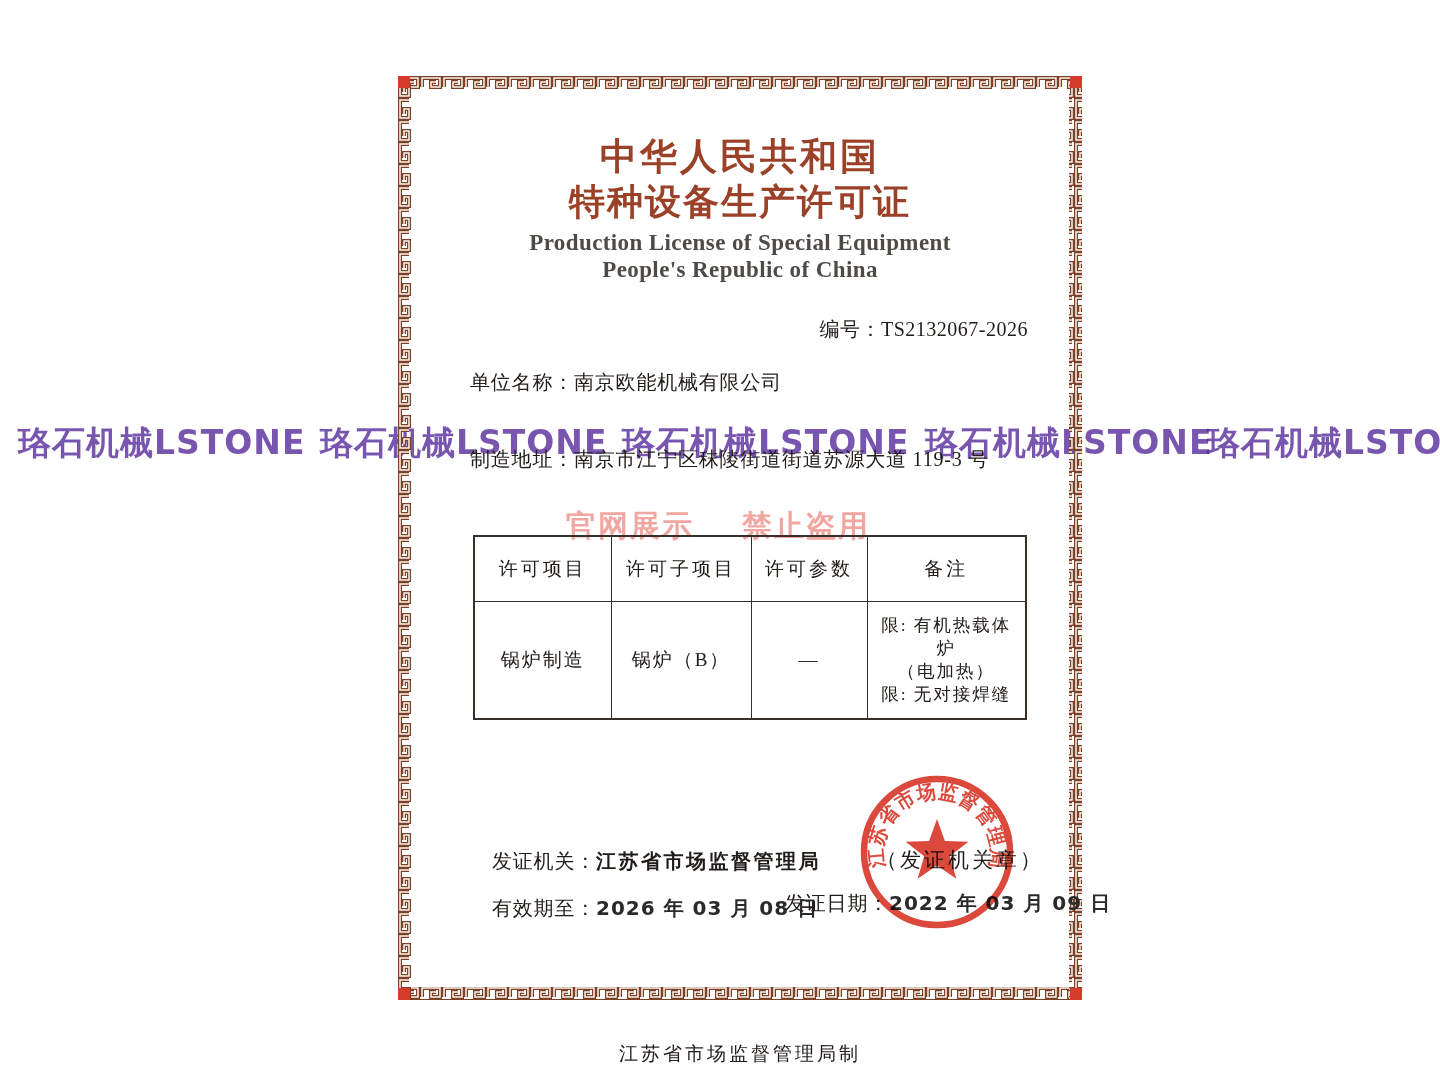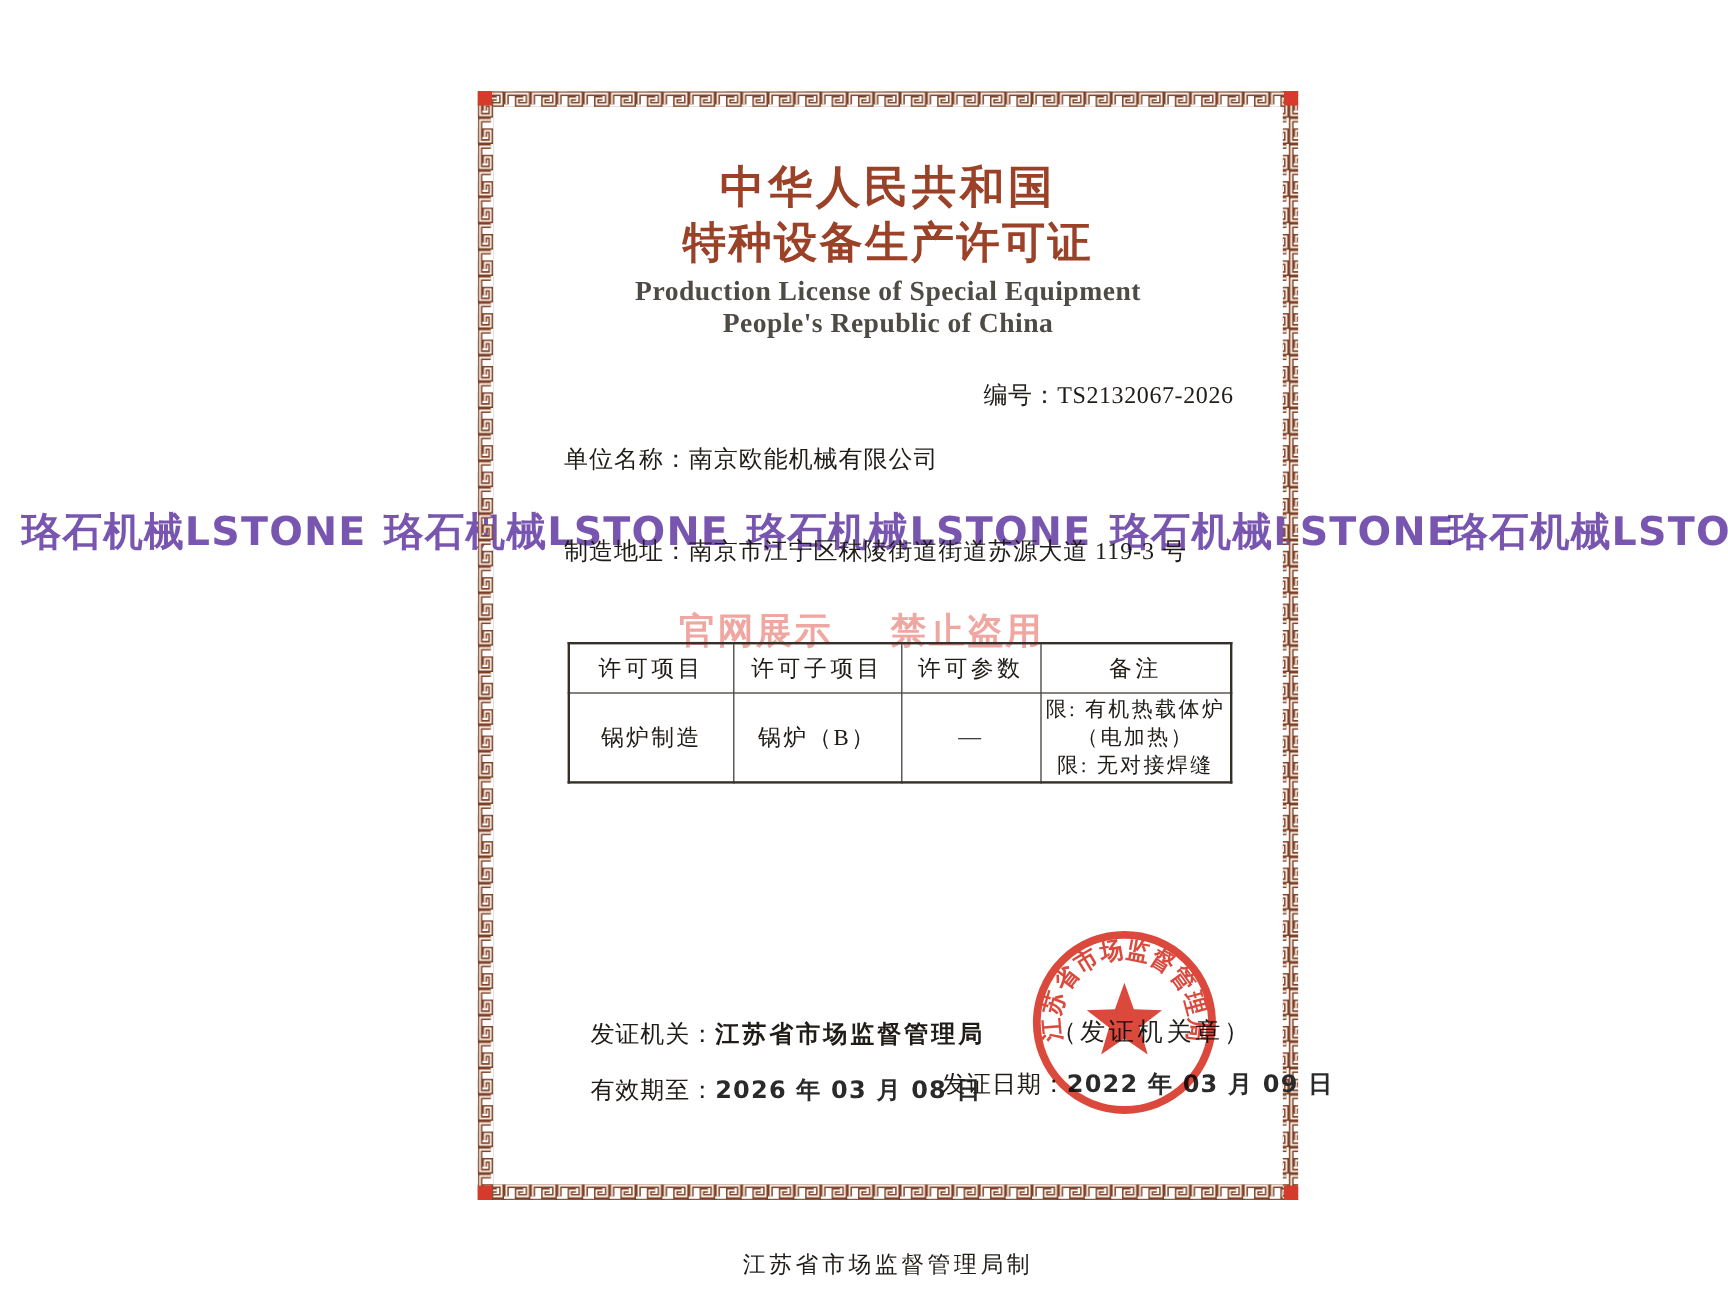--- a/index.html
+++ b/index.html
@@ -38,21 +38,21 @@
   .field{position:absolute;font-size:20px;letter-spacing:.8px;white-space:nowrap;}
   #f-company{left:470px;top:369px;}
   #f-address{left:470px;top:407px;}
   #f-mfg{left:470px;top:446px;}
   #f-approval{left:506px;top:483px;}
   
   .lic-table{
     position:absolute;left:473px;top:535px;border-collapse:collapse;table-layout:fixed;
     border:2.5px solid #353029;font-size:19px;
   }
-  .lic-table th,.lic-table td{border:1.6px solid #353029;padding:0;text-align:center;vertical-align:middle;}
+  .lic-table th,.lic-table td{border:1.6px solid #353029;padding:12px;text-align:center;vertical-align:middle;}
   .lic-table th{height:40px;font-weight:400;letter-spacing:3px;}
   .lic-table td{height:73px;letter-spacing:2px;}
   .remark-cell{font-size:17.5px;letter-spacing:0;}
   .remark-line{line-height:23px;}
   
   #f-authority{left:492px;top:848px;}
   #f-authority .val{font-weight:700;letter-spacing:2.5px;}
   #seal-note{left:876px;top:846px;font-size:21px;letter-spacing:3px;}
   #f-valid{left:492px;top:895px;}
   #f-issued{left:785px;top:890px;}

